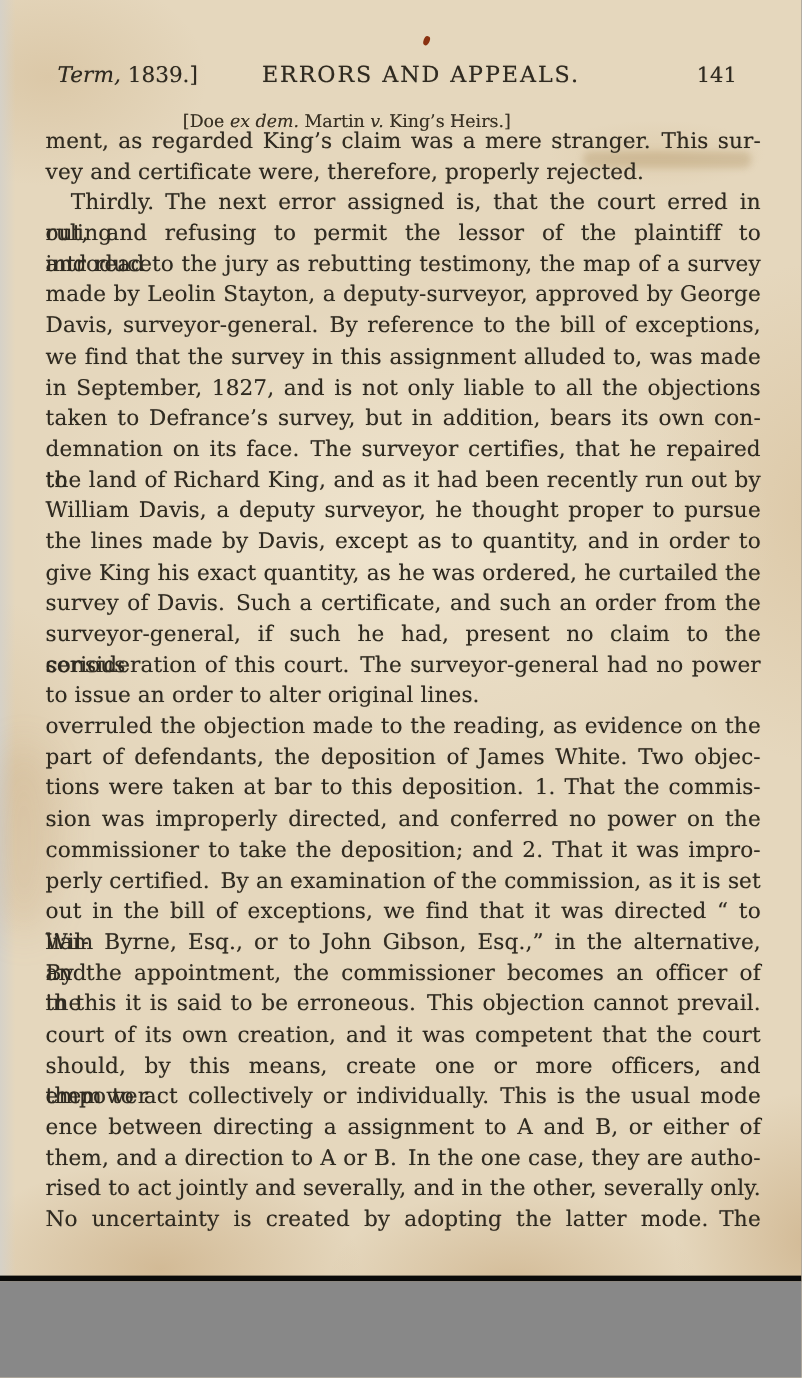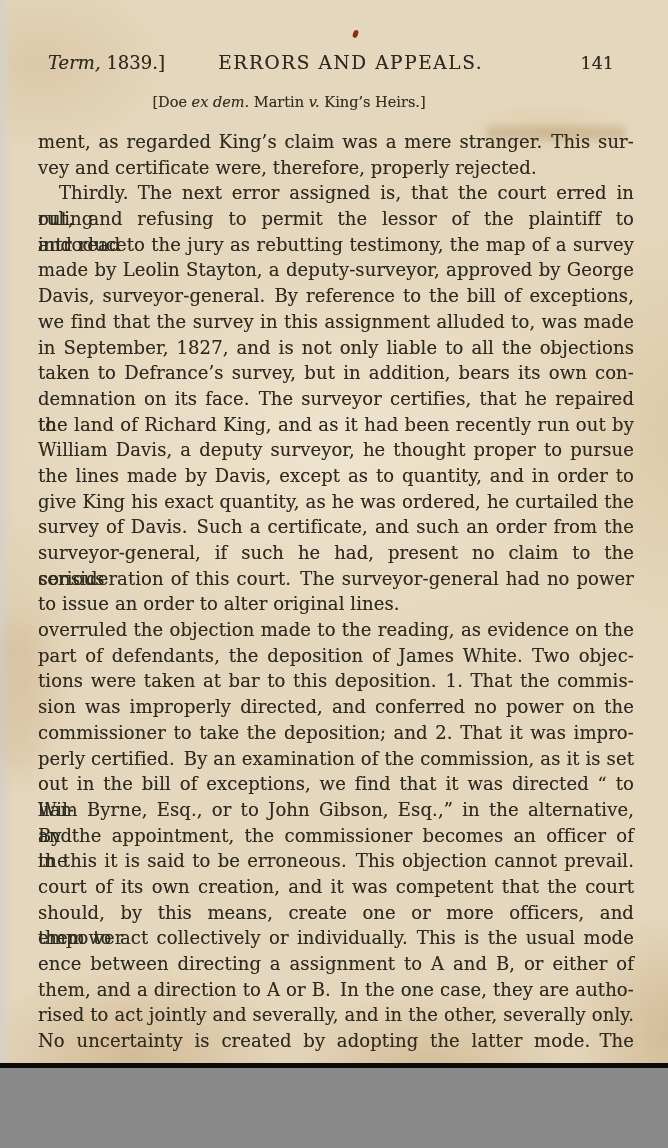--- a/index.html
+++ b/index.html
@@ -64,21 +64,21 @@
 
   .case-caption {
     position: absolute; top: 94px; left: 0; width: 668px;
     text-align: center; font-size: 14.5px; color: #383022;
     transform: translateX(-45px);
     text-shadow: 0 0 0.5px rgba(47,42,32,0.5);
   }
   .case-caption .it { font-style: italic; }
 
   .body-text {
-    position: absolute; top: 129px; left: 38px; right: 34px;
+    position: absolute; top: 105px; left: 38px; right: 34px;
     text-shadow: 0 0 0.6px rgba(47,42,32,0.45);
   }
   .line {
     font-size: 18px; line-height: 25.7px; height: 25.7px;
     letter-spacing: 0.1px;
     text-align: justify;
     text-align-last: justify;
     white-space: normal;
   }
   .line.end { text-align-last: left; }

